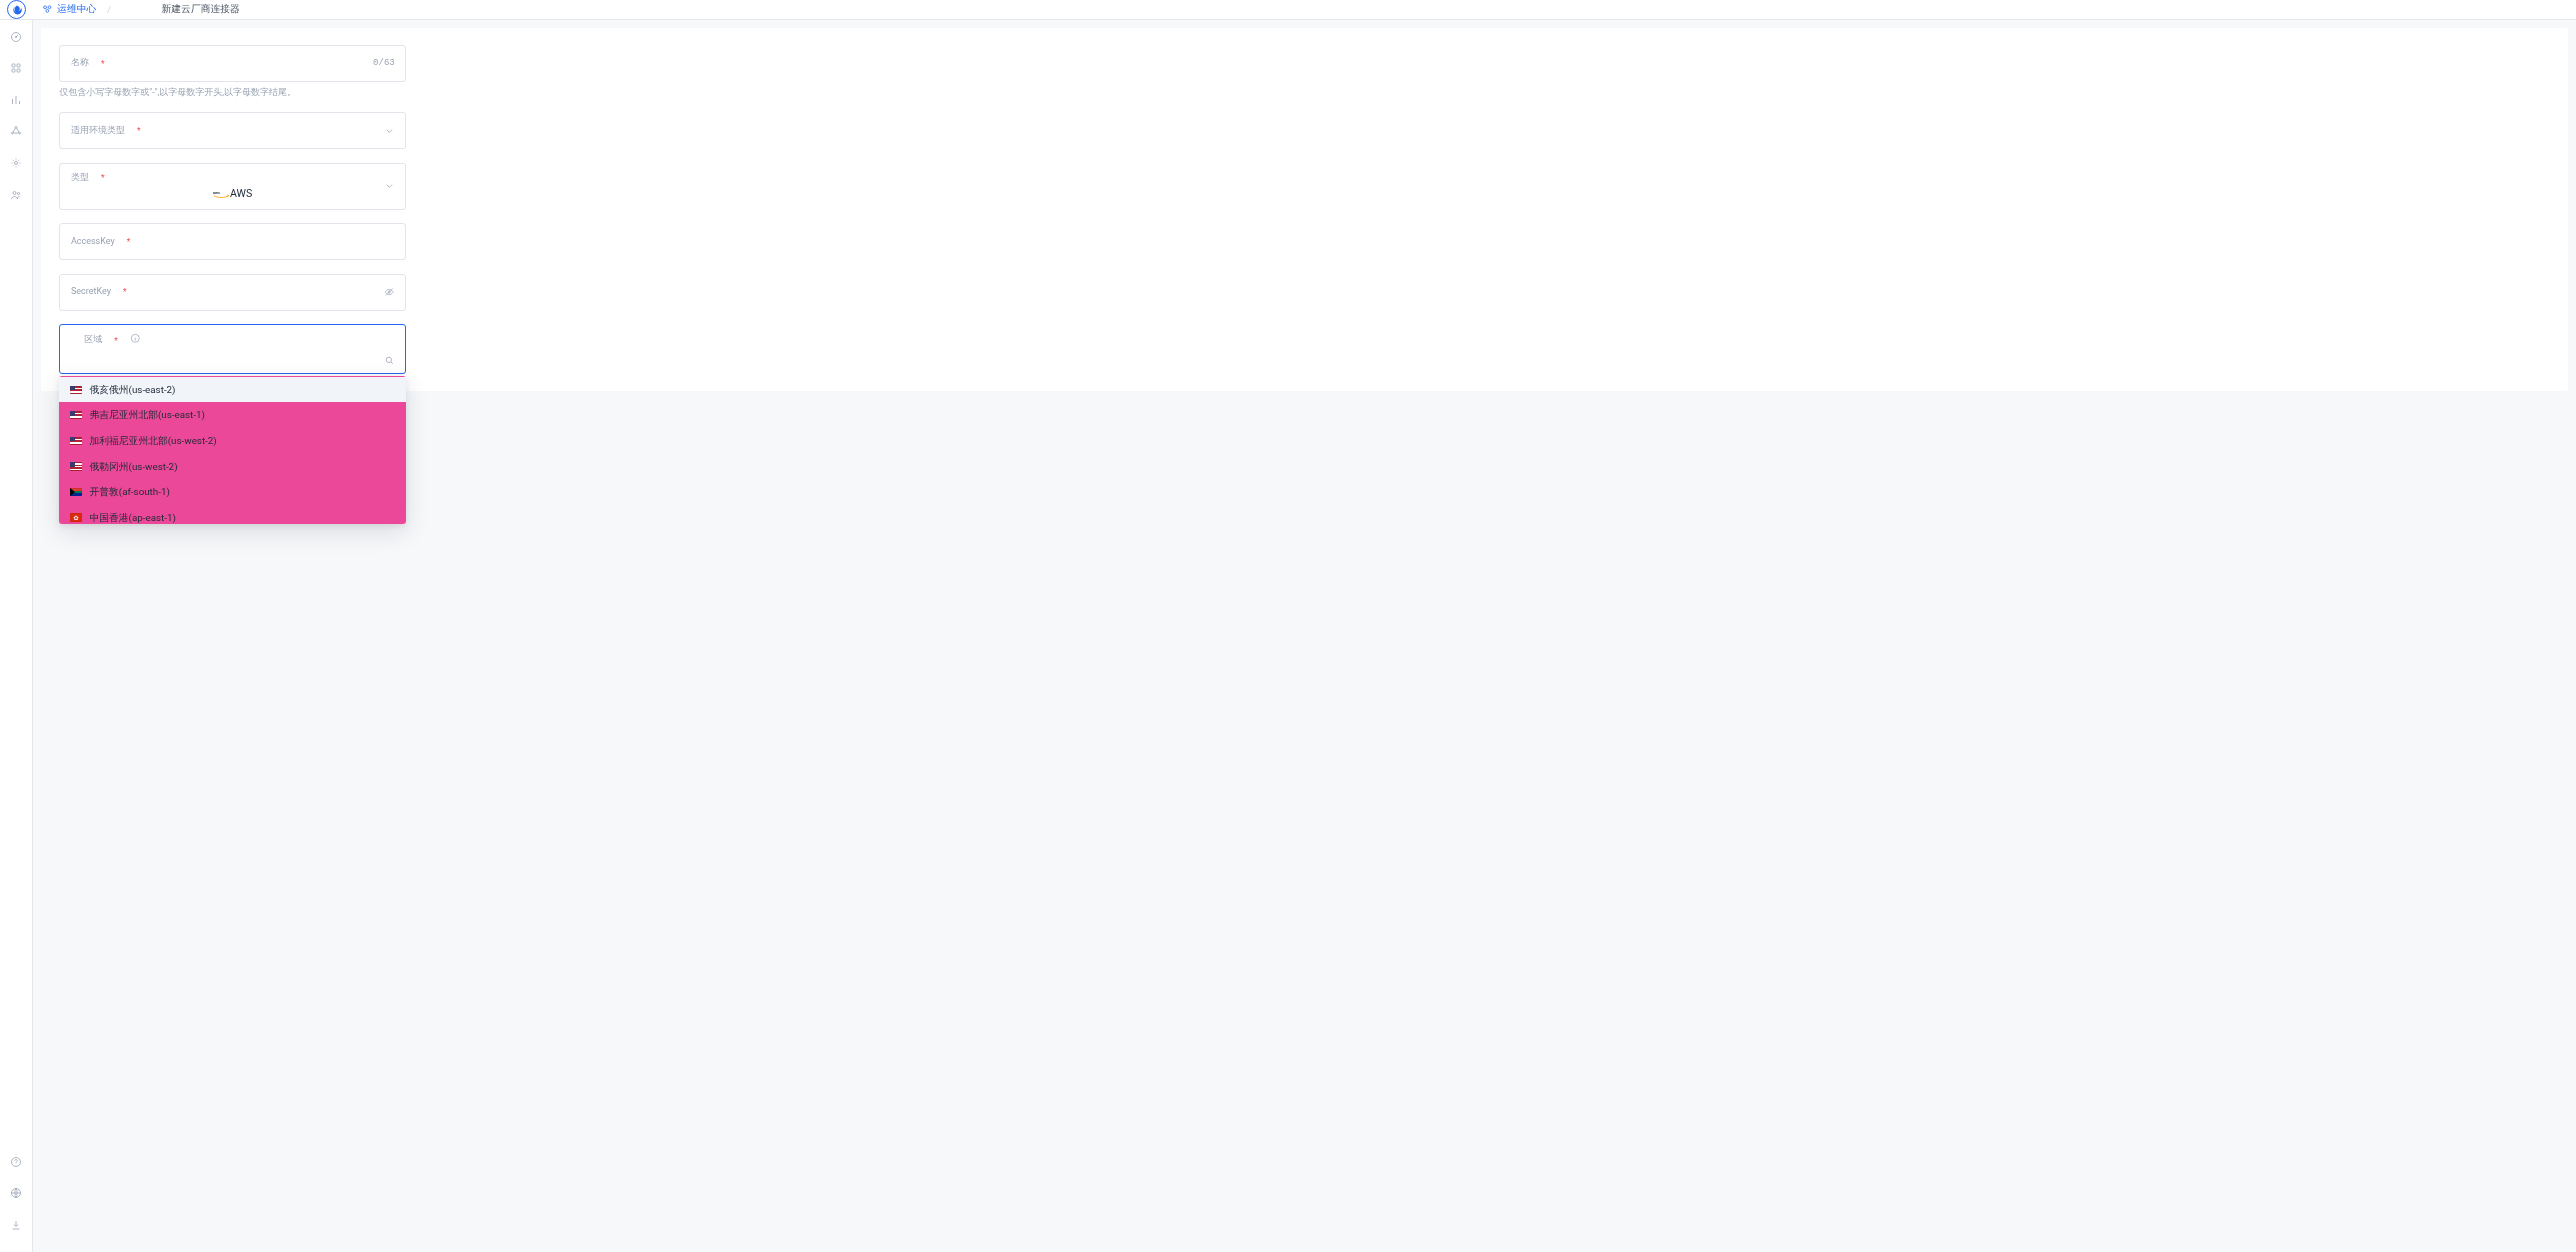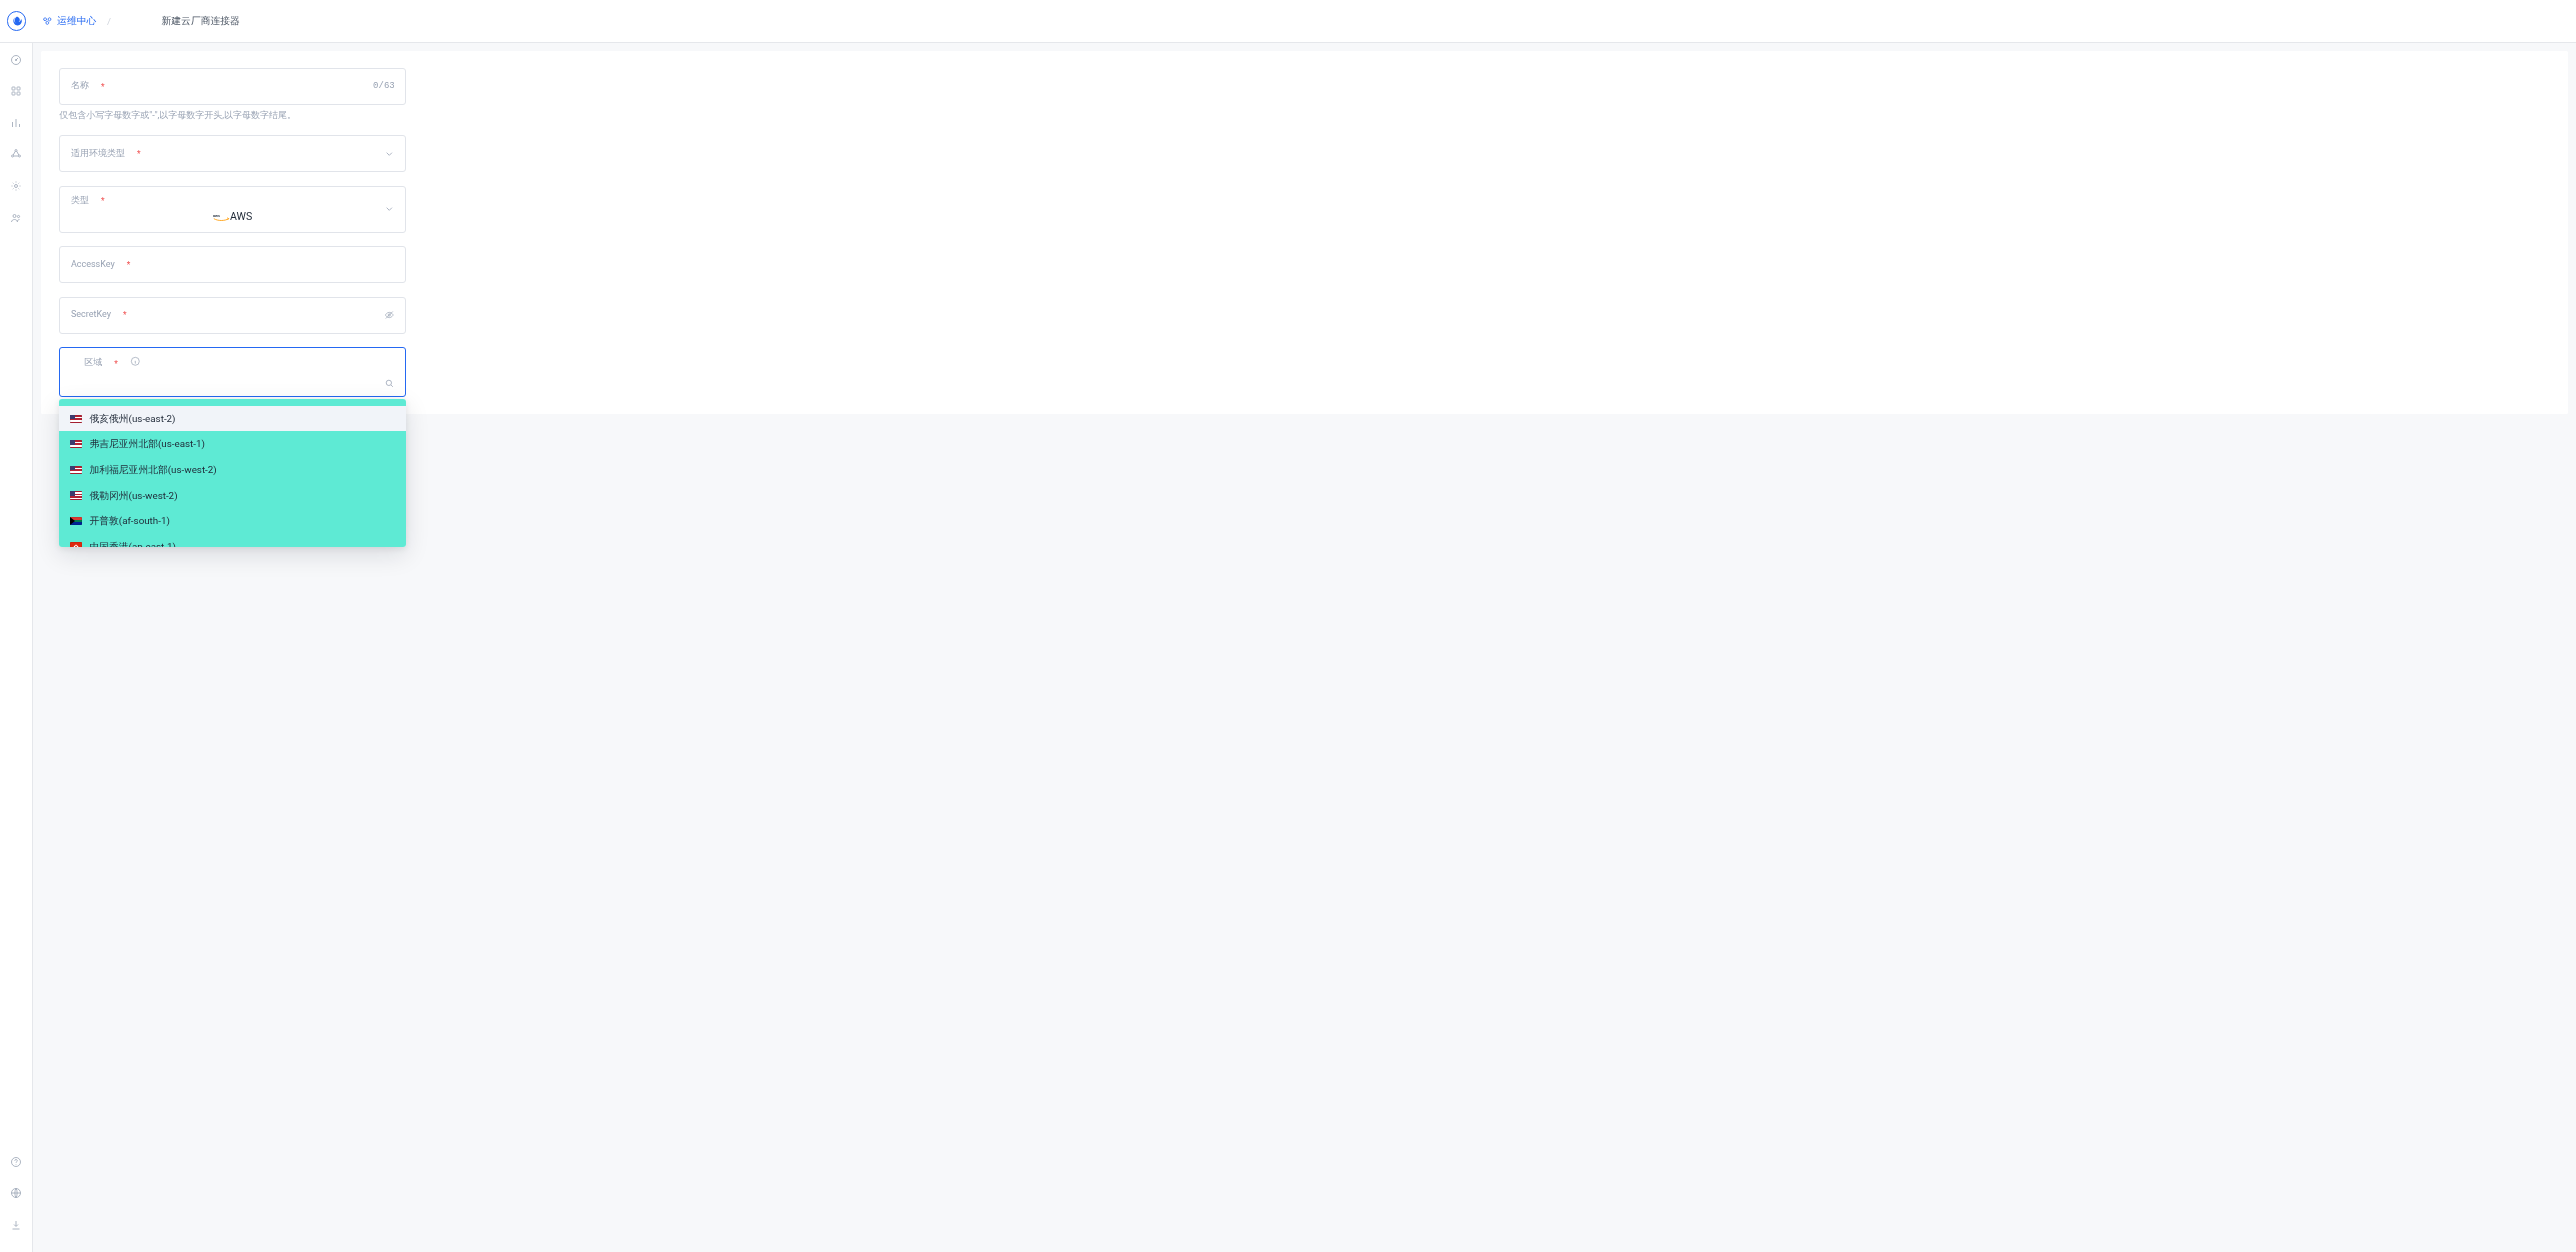--- a/index.html
+++ b/index.html
@@ -1,21 +1,21 @@
 <!DOCTYPE html>
 <html style="font-size:12px"><head>
 <meta charset="utf-8">
 <style>
   * { box-sizing: border-box; margin: 0; padding: 0; }
   html, body { width: 100%; height: 100%; font-family: -apple-system, BlinkMacSystemFont, "Segoe UI", Roboto, "Helvetica Neue", Arial, sans-serif; background: #fff; color: #1f2937; }
   body { display: flex; flex-direction: column; }
 
   
   .header {
-    height: 43px;
+    height: 20px;
     border-bottom: 0.8px solid #e5e7eb;
     display: flex;
     align-items: center;
     padding: 0 12px 0 0;
     gap: 9px;
     width: 100%;
   }
   .logo-wrap {
     width: 33px;
     display: flex;
@@ -168,27 +168,27 @@
 
   
   .dropdown {
     position: relative;
   }
   .dropdown-menu {
     position: absolute;
     top: calc(100% + 1.5px);
     left: 0;
     right: 0;
-    background: #5eead4;
+    background: #ec4899;
     border-radius: 3px;
     box-shadow: 0 7.5px 24px rgba(16,24,40,0.12), 0 1.5px 6px rgba(16,24,40,0.08);
     max-height: 148px;
     overflow-y: auto;
     z-index: 20;
-    padding: 7px 0;
+    padding: 1px 0;
   }
   .dropdown-menu::-webkit-scrollbar { width: 0; }
   .dropdown-option {
     display: flex;
     align-items: center;
     gap: 7.5px;
     padding: 6px 10.6px;
     font-size: 9.8px;
     color: #1f2937;
     cursor: pointer;

